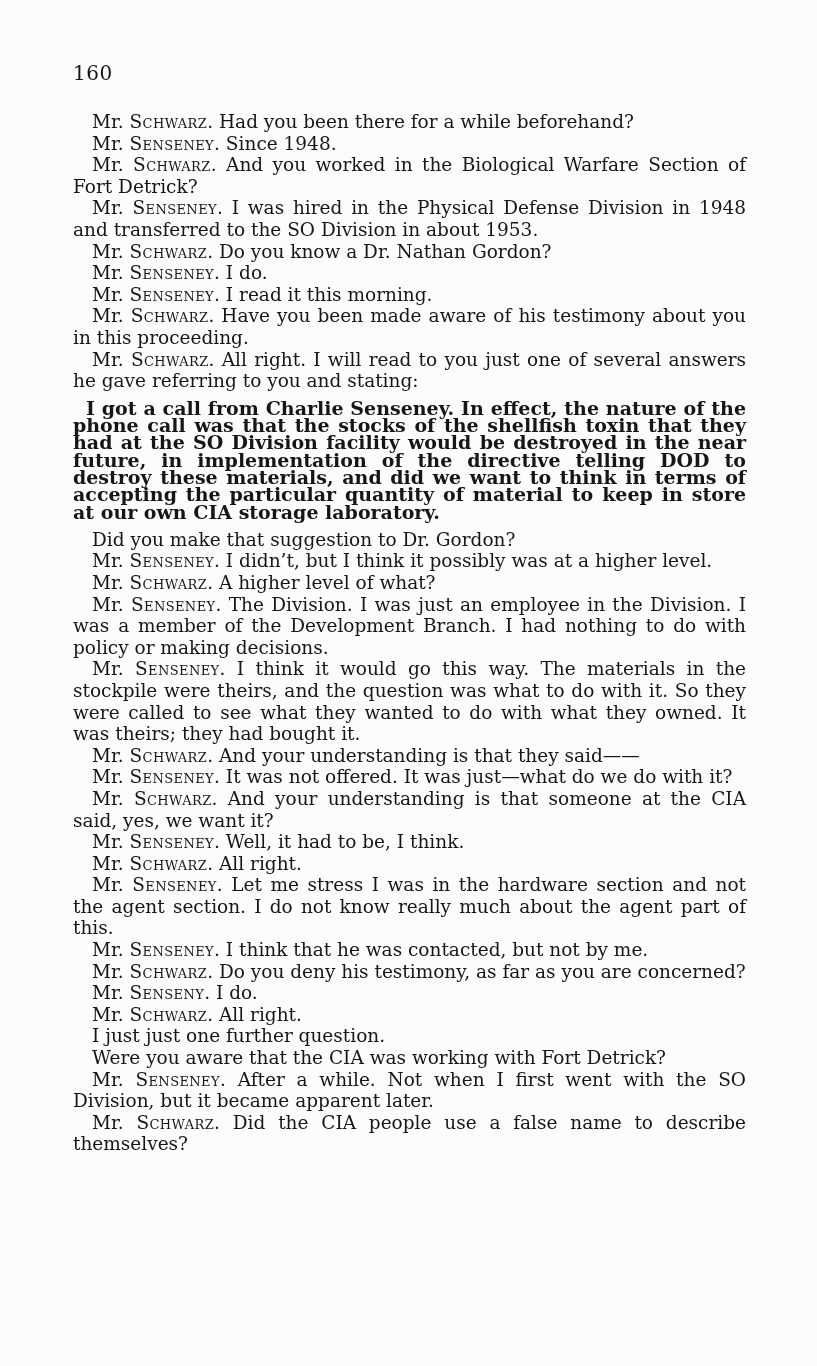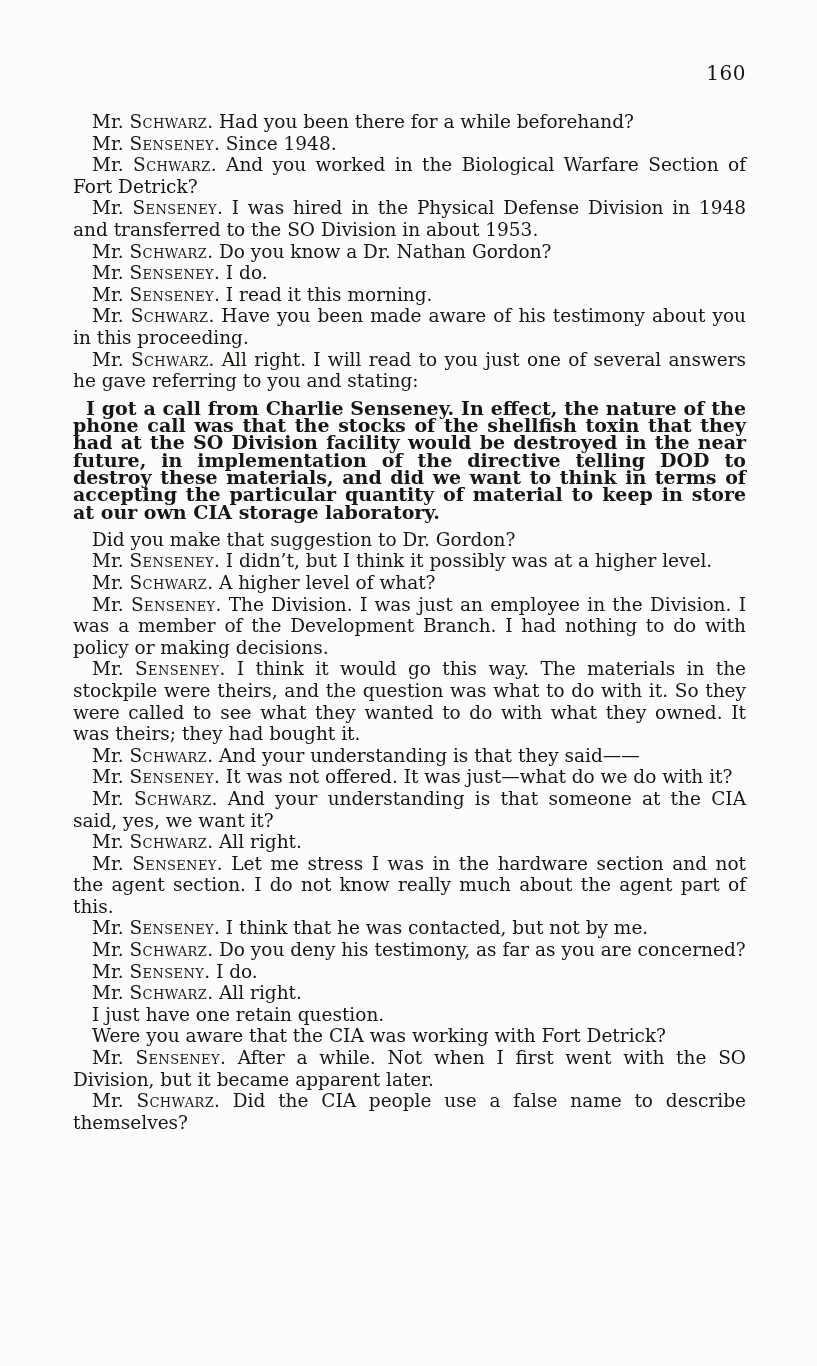--- a/index.html
+++ b/index.html
@@ -14,21 +14,21 @@
     width: 817px;
     height: 1366px;
     padding: 61px 71px 20px 73px;
     overflow: hidden;
     font-family: "DejaVu Serif", serif;
     color: #181614;
     background: #fcfcfb;
   }
   .page-number {
     font-size: 20px;
-    text-align: right;
+    text-align: left;
     margin: 0 0 26px 0;
     letter-spacing: 0.5px;
   }
   .body-text p {
     margin: 0;
     font-size: 18.5px;
     line-height: 21.6px;
     text-align: justify;
     text-indent: 19px;
   }
@@ -62,24 +62,25 @@
       <p><span>Mr. </span><span class="sc">Schwarz</span><span>. All right. I will read to you just one of several answers he gave referring to you and stating:</span></p>
       <p class="quote"><span>I got a call from Charlie Senseney. In effect, the nature of the phone call was that the stocks of the shellfish toxin that they had at the SO Division facility would be destroyed in the near future, in implementation of the directive telling DOD to destroy these materials, and did we want to think in terms of accepting the particular quantity of material to keep in store at our own CIA storage laboratory.</span></p>
       <p><span>Did you make that suggestion to Dr. Gordon?</span></p>
       <p><span>Mr. </span><span class="sc">Senseney</span><span>. I didn’t, but I think it possibly was at a higher level.</span></p>
       <p><span>Mr. </span><span class="sc">Schwarz</span><span>. A higher level of what?</span></p>
       <p><span>Mr. </span><span class="sc">Senseney</span><span>. The Division. I was just an employee in the Division. I was a member of the Development Branch. I had nothing to do with policy or making decisions.</span></p>
       <p><span>Mr. </span><span class="sc">Senseney</span><span>. I think it would go this way. The materials in the stockpile were theirs, and the question was what to do with it. So they were called to see what they wanted to do with what they owned. It was theirs; they had bought it.</span></p>
       <p><span>Mr. </span><span class="sc">Schwarz</span><span>. And your understanding is that they said——</span></p>
       <p><span>Mr. </span><span class="sc">Senseney</span><span>. It was not offered. It was just—what do we do with it?</span></p>
       <p><span>Mr. </span><span class="sc">Schwarz</span><span>. And your understanding is that someone at the CIA said, yes, we want it?</span></p>
+      <p><span>Mr. </span><span class="sc">Senseney</span><span>. Well, it had to be, I think.</span></p>
       <p><span>Mr. </span><span class="sc">Schwarz</span><span>. All right.</span></p>
       <p><span>Mr. </span><span class="sc">Senseney</span><span>. Let me stress I was in the hardware section and not the agent section. I do not know really much about the agent part of this.</span></p>
       <p><span>Mr. </span><span class="sc">Senseney</span><span>. I think that he was contacted, but not by me.</span></p>
       <p><span>Mr. </span><span class="sc">Schwarz</span><span>. Do you deny his testimony, as far as you are concerned?</span></p>
       <p><span>Mr. </span><span class="sc">Senseny</span><span>. I do.</span></p>
       <p><span>Mr. </span><span class="sc">Schwarz</span><span>. All right.</span></p>
-      <p><span>I just have one retain question.</span></p>
+      <p><span>I just just one further question.</span></p>
       <p><span>Were you aware that the CIA was working with Fort Detrick?</span></p>
       <p><span>Mr. </span><span class="sc">Senseney</span><span>. After a while. Not when I first went with the SO Division, but it became apparent later.</span></p>
       <p><span>Mr. </span><span class="sc">Schwarz</span><span>. Did the CIA people use a false name to describe themselves?</span></p>
     </main>
 </div>
 
 </body></html>

